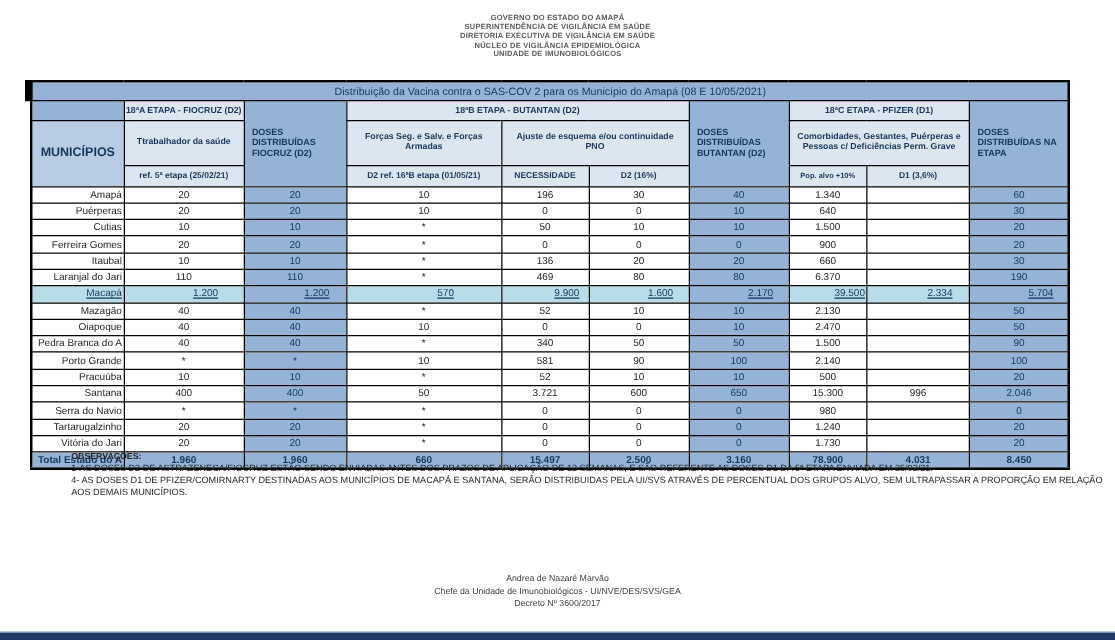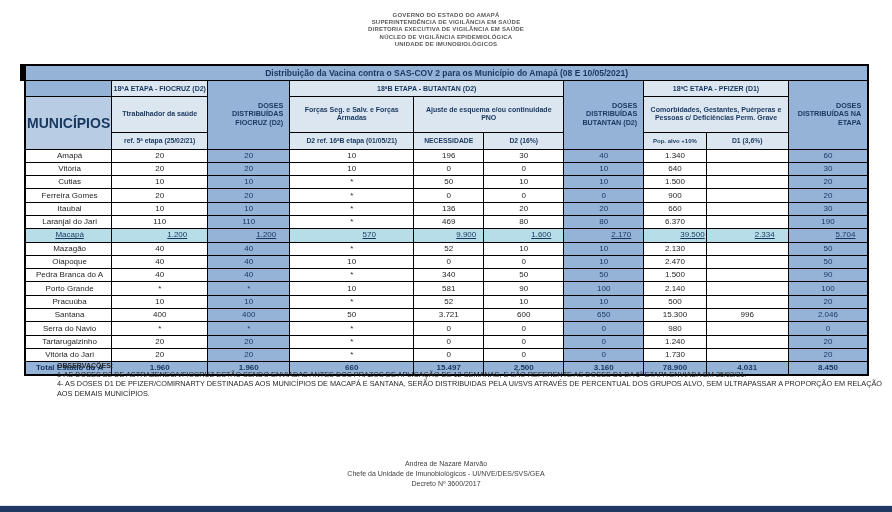--- a/index.html
+++ b/index.html
@@ -17,53 +17,53 @@
     position:absolute; left:20px; top:64px; width:6px; height:17px; background:#000;
   }
   table.sheet {
     position:absolute; left:24px; top:64px;
     border-collapse:collapse; table-layout:fixed;
     border:2px solid #000;
   }
   td { border:1px solid #000; padding:0 1px; overflow:hidden; }
   .title-cell {
     height:15px; background:#95b3d7; color:#17375e;
-    font-size:8.5px; font-weight:bold; text-align:center;
+    font-size:8.5px; font-weight:normal; text-align:center;
     border-bottom:1px solid #000;
   }
   .r-etapa td { height:16px; }
   .blank-blue { background:#95b3d7; }
   .etapa {
     background:#dce6f1; color:#17375e; font-size:7px; font-weight:bold;
     text-align:center; white-space:nowrap;
   }
   .doses-hdr {
     background:#95b3d7; color:#17375e; font-size:7.2px; font-weight:bold;
-    text-align:right; white-space:normal; line-height:8.5px; padding:0 6px;
+    text-align:left; white-space:normal; line-height:8.5px; padding:0 6px;
   }
   .muni-hdr {
-    background:#b8cce4; color:#17375e; font-size:14px; font-weight:bold;
+    background:#b8cce4; color:#17375e; font-size:10px; font-weight:bold;
     text-align:center;
   }
   .r-hdr td { height:36px; }
   .hdr {
     background:#dce6f1; color:#17375e; font-size:7px; font-weight:bold;
     text-align:center; white-space:normal; line-height:8.5px; padding:0 5px;
   }
   .r-sub td { height:17px; }
   .sub {
     background:#dce6f1; color:#17375e; font-size:6.8px; font-weight:bold;
     text-align:center; white-space:nowrap;
   }
   .sub.pop { font-size:6px; }
   tr.data td {
     height:13.3px; font-size:8px; color:#1f1f1f;
     text-align:center; white-space:nowrap; line-height:12px;
   }
-  tr.data td.name { text-align:center; padding-left:3px; }
+  tr.data td.name { text-align:right; padding-left:3px; }
   tr.data td.blue { background:#95b3d7; color:#17375e; }
   tr.hl td { text-decoration:underline; color:#17375e;padding-left:36px; }
   tr.hl td:not(.blue) { background:#b7dee8; }
   tr.total td {
     background:#95b3d7; font-weight:bold; color:#17375e;
     border-top:1.5px solid #000; border-bottom:2px solid #000;
   }
   .observations {
     position:absolute; left:25px; top:361px; width:840px;
     font-size:7.3px; line-height:9.2px; color:#262626;margin-left:32px;
@@ -141,21 +141,21 @@
         <td class="blue">20</td>
         <td>10</td>
         <td>196</td>
         <td>30</td>
         <td class="blue">40</td>
         <td>1.340</td>
         <td></td>
         <td class="blue">60</td>
       </tr>
       <tr class="data">
-        <td class="name">Vitória</td>
+        <td class="name">Puérperas</td>
         <td>20</td>
         <td class="blue">20</td>
         <td>10</td>
         <td>0</td>
         <td>0</td>
         <td class="blue">10</td>
         <td>640</td>
         <td></td>
         <td class="blue">30</td>
       </tr>

